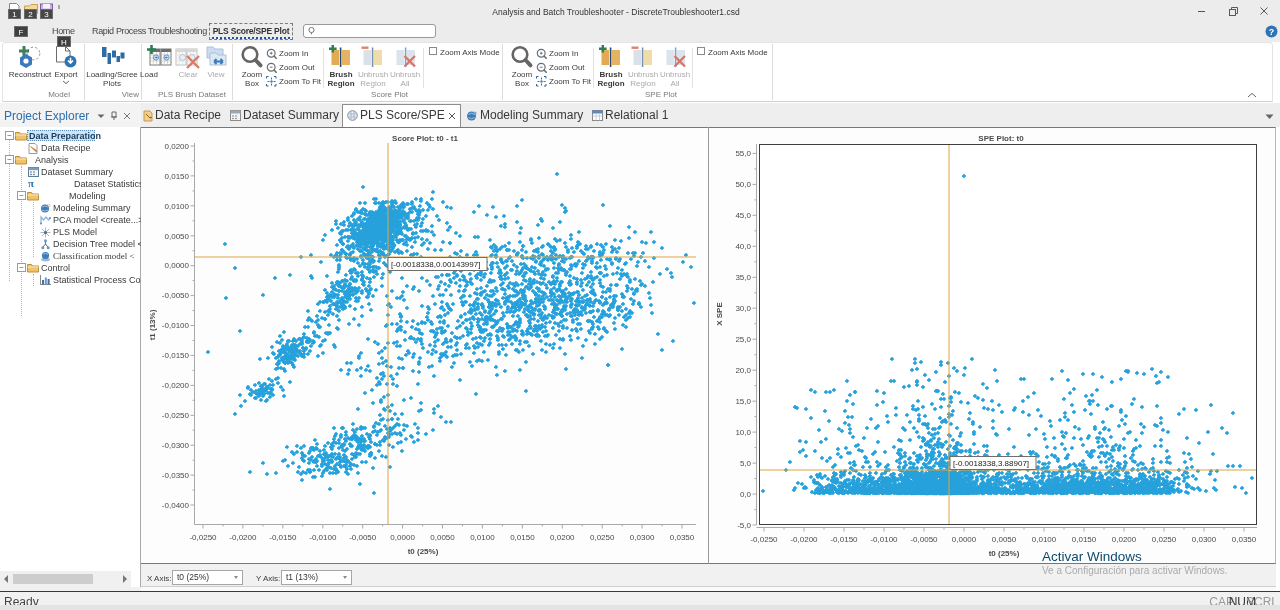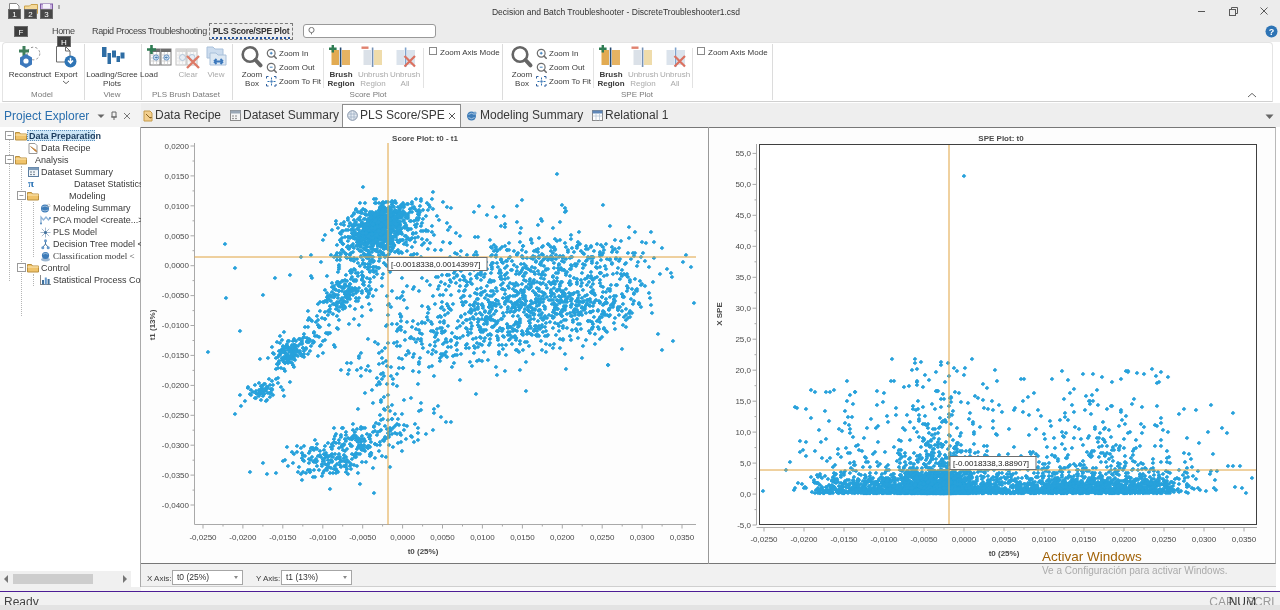--- a/index.html
+++ b/index.html
@@ -9,62 +9,62 @@
 #tabrow{left:0;top:20px;width:1280px;height:22px;background:#ececec}
 #title{left:400px;top:7px;width:432px;text-align:center;font-size:8.5px;color:#333}
 .keytip{background:#474747;color:#fff;font-size:8px;text-align:center;line-height:10px;border:1px solid #6b6b6b;z-index:9}
 .rtab{top:26px;font-size:9px;color:#444;letter-spacing:-0.35px;white-space:nowrap}
 
 #ribbon{left:2px;top:42px;width:1271px;height:60px;background:#fff;border:1px solid #e4e4e4;border-radius:4px 4px 0 0;border-bottom:1px solid #d0d0d0}
 .sep{top:2px;width:1px;height:56px;background:#dcdcdc}
 .seps{top:4px;width:1px;height:40px;background:#e2e2e2}
 .blab{font-size:8px;color:#3a3a3a;text-align:center;line-height:8.5px;white-space:pre}
 .blab.dis{color:#aaa}
-.glab{font-size:8px;color:#7a7a7a;text-align:center}
+.glab{font-size:8px;color:#7a7a7a;text-align:right}
 .srow{font-size:8px;color:#3a3a3a}
 
 #docrow{left:0;top:103px;width:1280px;height:24px;background:#eeeeee}
 #pehead{left:0;top:103px;width:141px;height:24px;background:#f3f3f3}
 .dtab{top:108px;font-size:12px;color:#383838;white-space:nowrap}
 
 #treepanel{left:0;top:127px;width:141px;height:464px;background:#fff;border-right:1px solid #aaa}
 .ti{position:absolute;font-size:9px;color:#3a3a3a;white-space:nowrap}
 .exp{position:absolute;width:9px;height:9px;background:#fff;border:1px solid #9a9a9a;font-size:8px;line-height:7px;text-align:center;color:#555}
 .tl{position:absolute;border-left:1px dotted #b5b5b5}
 
 #content{left:141px;top:127px;width:1135px;height:437px;background:#fdfdfd;border-top:1px solid #777;border-bottom:1px solid #777;border-right:1px solid #b9b9b9}
 #vdiv{left:708px;top:127px;width:1px;height:437px;background:#999}
 #bottombar{left:141px;top:564px;width:1135px;height:23px;background:#f1f1f1;border-bottom:1px solid #cfcfcf}
 .axlab{top:574px;font-size:8px;color:#3a3a3a}
 .combo{top:570px;width:71px;height:15px;background:#fff;border:1px solid #a6a6a6;font-size:8.5px;color:#333;line-height:13px;padding-left:4px}
 .combo .ar{position:absolute;right:4px;top:5px;width:0;height:0;border-left:2.5px solid transparent;border-right:2.5px solid transparent;border-top:3.5px solid #8a8a8a}
 #statusbar{left:0;top:591px;width:1280px;height:14px;background:#f1f1f1;border-top:1px solid #4c1d95;font-size:12px;color:#444}
 #taskstrip{left:0;top:605px;width:1280px;height:5px;background:#e3e3e3}
-.wm1{left:1042px;top:549px;font-size:13.5px;color:#a16207}
+.wm1{left:1042px;top:549px;font-size:13.5px;color:#0c4a6e}
 .wm2{left:1042px;top:565px;font-size:10px;color:#ababab}
 
 #hscroll{left:0;top:571px;width:131px;height:16px;background:#f0f0f0}
 #hthumb{left:13px;top:574px;width:80px;height:10px;background:#cdcdcd}
 .sarr{top:575px;width:0;height:0;border-top:4px solid transparent;border-bottom:4px solid transparent;font-size:0}
 </style></head><body>
 
 <div id="titlebar" class="a"></div>
 <div id="tabrow" class="a"></div>
 
 <svg class="a" style="left:8px;top:2px" width="90" height="16" viewBox="0 0 90 16">
  <path d="M1.5 1.5h7l2.5 2.5v8h-9.5z" fill="#fff" stroke="#888"></path>
  <path d="M16.5 4h5l1.5-1.5h6.5v9h-13z" fill="#f4d99a" stroke="#caa24d"></path>
  <rect x="32.5" y="2" width="12" height="11" fill="#cbb3e0" stroke="#7e5ba5"></rect>
     <rect x="35" y="2" width="7" height="4.5" fill="#f5f2fa"></rect>
  <path d="M50 3h2v4h-2z" fill="#aaa"></path>
 </svg>
 <div class="a keytip" style="left:8px;top:9px;width:13px;height:10px">1</div>
 <div class="a keytip" style="left:24px;top:9px;width:13px;height:10px">2</div>
 <div class="a keytip" style="left:40px;top:9px;width:13px;height:10px">3</div>
-<div class="a" id="title">Decision and Batch Troubleshooter - DiscreteTroubleshooter1.csd</div>
+<div class="a" id="title">Analysis and Batch Troubleshooter - DiscreteTroubleshooter1.csd</div>
 <div class="a" style="left:1198px;top:11px;width:7px;height:1px;background:#555"></div>
 <svg class="a" style="left:1229px;top:7px" width="9" height="9" viewBox="0 0 9 9">
     <rect x="0.5" y="2.5" width="6" height="6" fill="none" stroke="#5a5a5a"></rect>
     <path d="M2.5 2.5v-2h6v6h-2" fill="none" stroke="#5a5a5a"></path>
   </svg>
 <svg class="a" style="left:1260px;top:7px" width="8" height="8" viewBox="0 0 8 8">
     <path d="M0.5 0.5L7.5 7.5M7.5 0.5L0.5 7.5" stroke="#5a5a5a"></path>
   </svg>
 
 <div class="a keytip" style="left:14px;top:26px;width:14px;height:11px;line-height:11px;background:#3f3f3f">F</div>

